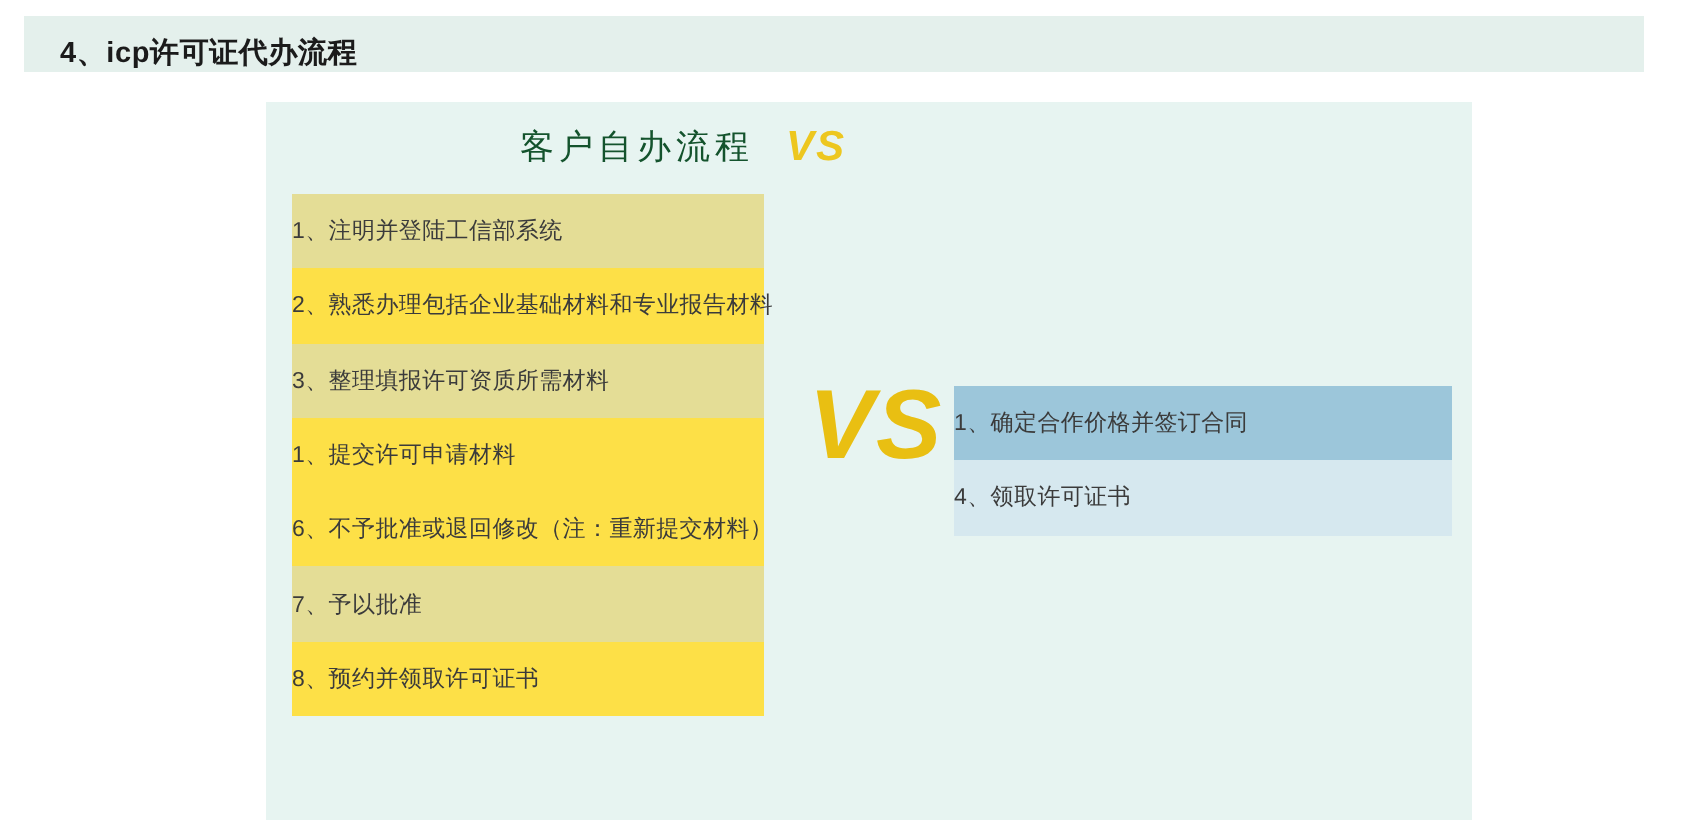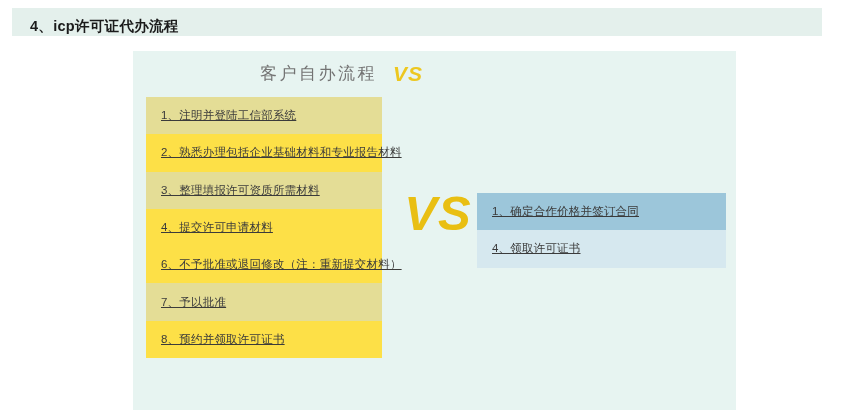--- a/index.html
+++ b/index.html
@@ -60,21 +60,21 @@
     position: absolute;
     top: 0;
     font-family: "Liberation Serif", serif;
     font-size: 17px;
     line-height: 28px;
     letter-spacing: 2.5px;
     white-space: nowrap;
   }
   #heading-left {
     left: 127px;
-    color: #737373;
+    color: #14532d;
   }
   #heading-vs {
     left: 260px;
     color: #edc71f;
     font-family: "Liberation Sans", sans-serif;
     font-weight: bold;
     font-size: 21px;
     font-style: italic;
     letter-spacing: 1px;
   }
@@ -94,27 +94,25 @@
     position: absolute;
     left: 344px;
     top: 106px;
     width: 249px;
   }
   .flow-row {
     box-sizing: border-box;
     height: 37.3px;
     display: flex;
     align-items: center;
-    padding-left: 15px;
     font-size: 11.5px;
     color: #3b3b3b;
     white-space: nowrap;
     letter-spacing: 0.2px;
     font-family: "Liberation Sans", sans-serif;
-    text-decoration: underline;
   }
   .flow-row.left-odd  { background: #e4dd96; }
   .flow-row.left-even { background: #fde047; }
   .flow-row.right-odd  { background: #9cc6da; margin-top: 36px; }
   .flow-row.right-even { background: #d6e8ef; }
 
   
   #center-vs {
     position: absolute;
     left: 265px;
@@ -141,21 +139,21 @@
 
   <div id="diagram-heading-row">
     <div class="heading-text" id="heading-left">客户自办流程</div>
     <div class="heading-text" id="heading-vs">VS</div>
   </div>
 
   <div id="left-column">
     <div class="flow-row left-odd">1、注明并登陆工信部系统</div>
     <div class="flow-row left-even">2、熟悉办理包括企业基础材料和专业报告材料</div>
     <div class="flow-row left-odd">3、整理填报许可资质所需材料</div>
-    <div class="flow-row left-even">4、提交许可申请材料</div>
+    <div class="flow-row left-even">1、提交许可申请材料</div>
     <div class="flow-row left-even">6、不予批准或退回修改（注：重新提交材料）</div>
     <div class="flow-row left-odd">7、予以批准</div>
     <div class="flow-row left-even">8、预约并领取许可证书</div>
   </div>
 
   <div id="right-column">
     <div class="flow-row right-odd">1、确定合作价格并签订合同</div>
     <div class="flow-row right-even">4、领取许可证书</div>
   </div>
 

